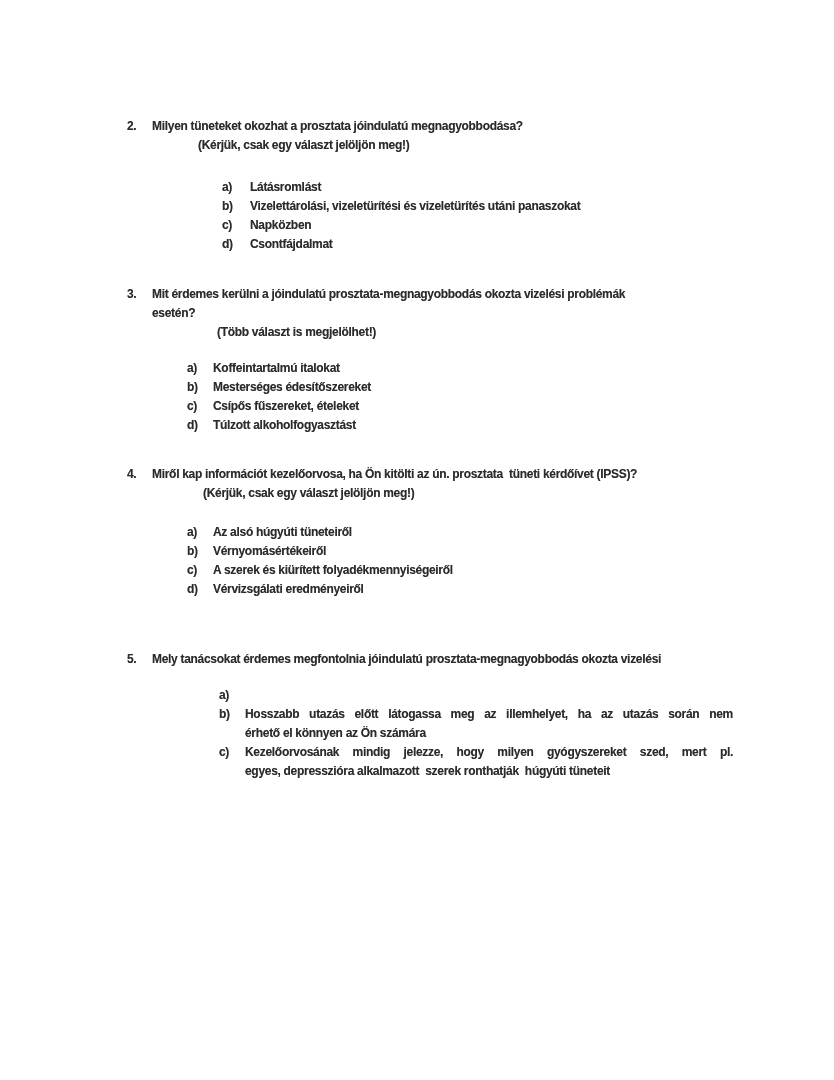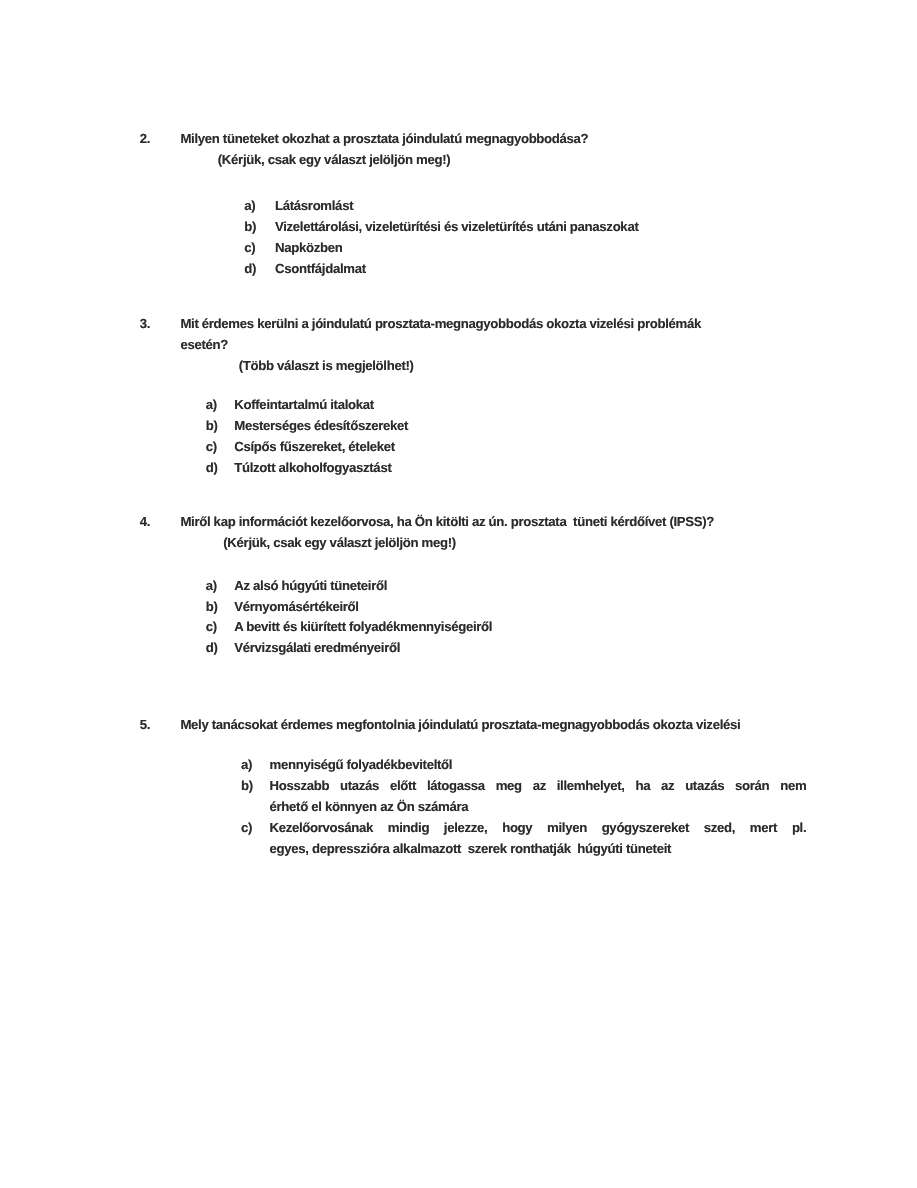--- a/index.html
+++ b/index.html
@@ -23,21 +23,21 @@
   }
   .content {
     position: absolute;
     left: 127px;
     top: 117px;
     width: 625px;
   }
   .question { }
   .q-head { display: flex; align-items: flex-start; }
   .q-num  { flex: 0 0 25px; }
-  .q-title { flex: 1 1 auto; margin-left: 12px; }
+  .q-title { flex: 1 1 auto; }
   .q-title .line { white-space: pre; }
   .q-instr { white-space: pre; }
 
   .q-options { }
   .opt { display: flex; align-items: flex-start; }
   .opt-letter { flex: 0 0 26px; }
   .opt-text { flex: 1 1 auto; }
   .opt-text .line { white-space: pre; }
 
   
@@ -159,21 +159,21 @@
   </div>
           <div class="opt">
     <span class="opt-letter">b)</span>
     <span class="opt-text">
               <div class="line">Vérnyomásértékeiről</div>
             </span>
   </div>
           <div class="opt">
     <span class="opt-letter">c)</span>
     <span class="opt-text">
-              <div class="line">A bevitt és kiürített folyadékmennyiségeiről</div>
+              <div class="line">A szerek és kiürített folyadékmennyiségeiről</div>
             </span>
   </div>
           <div class="opt">
     <span class="opt-letter">d)</span>
     <span class="opt-text">
               <div class="line">Vérvizsgálati eredményeiről</div>
             </span>
   </div>
         </div>
   </section>
@@ -182,21 +182,20 @@
       <span class="q-num">5.</span>
       <span class="q-title">
             <div class="line">Mely tanácsokat érdemes megfontolnia jóindulatú prosztata-megnagyobbodás okozta vizelési</div>
           </span>
     </div>
 
     <div class="q-options">
           <div class="opt">
     <span class="opt-letter">a)</span>
     <span class="opt-text justified">
-              <div class="line">mennyiségű folyadékbeviteltől</div>
             </span>
   </div>
           <div class="opt">
     <span class="opt-letter">b)</span>
     <span class="opt-text justified">
               <div class="line jl">Hosszabb utazás előtt látogassa meg az illemhelyet, ha az utazás során nem</div>
               <div class="line">érhető el könnyen az Ön számára</div>
             </span>
   </div>
           <div class="opt">

